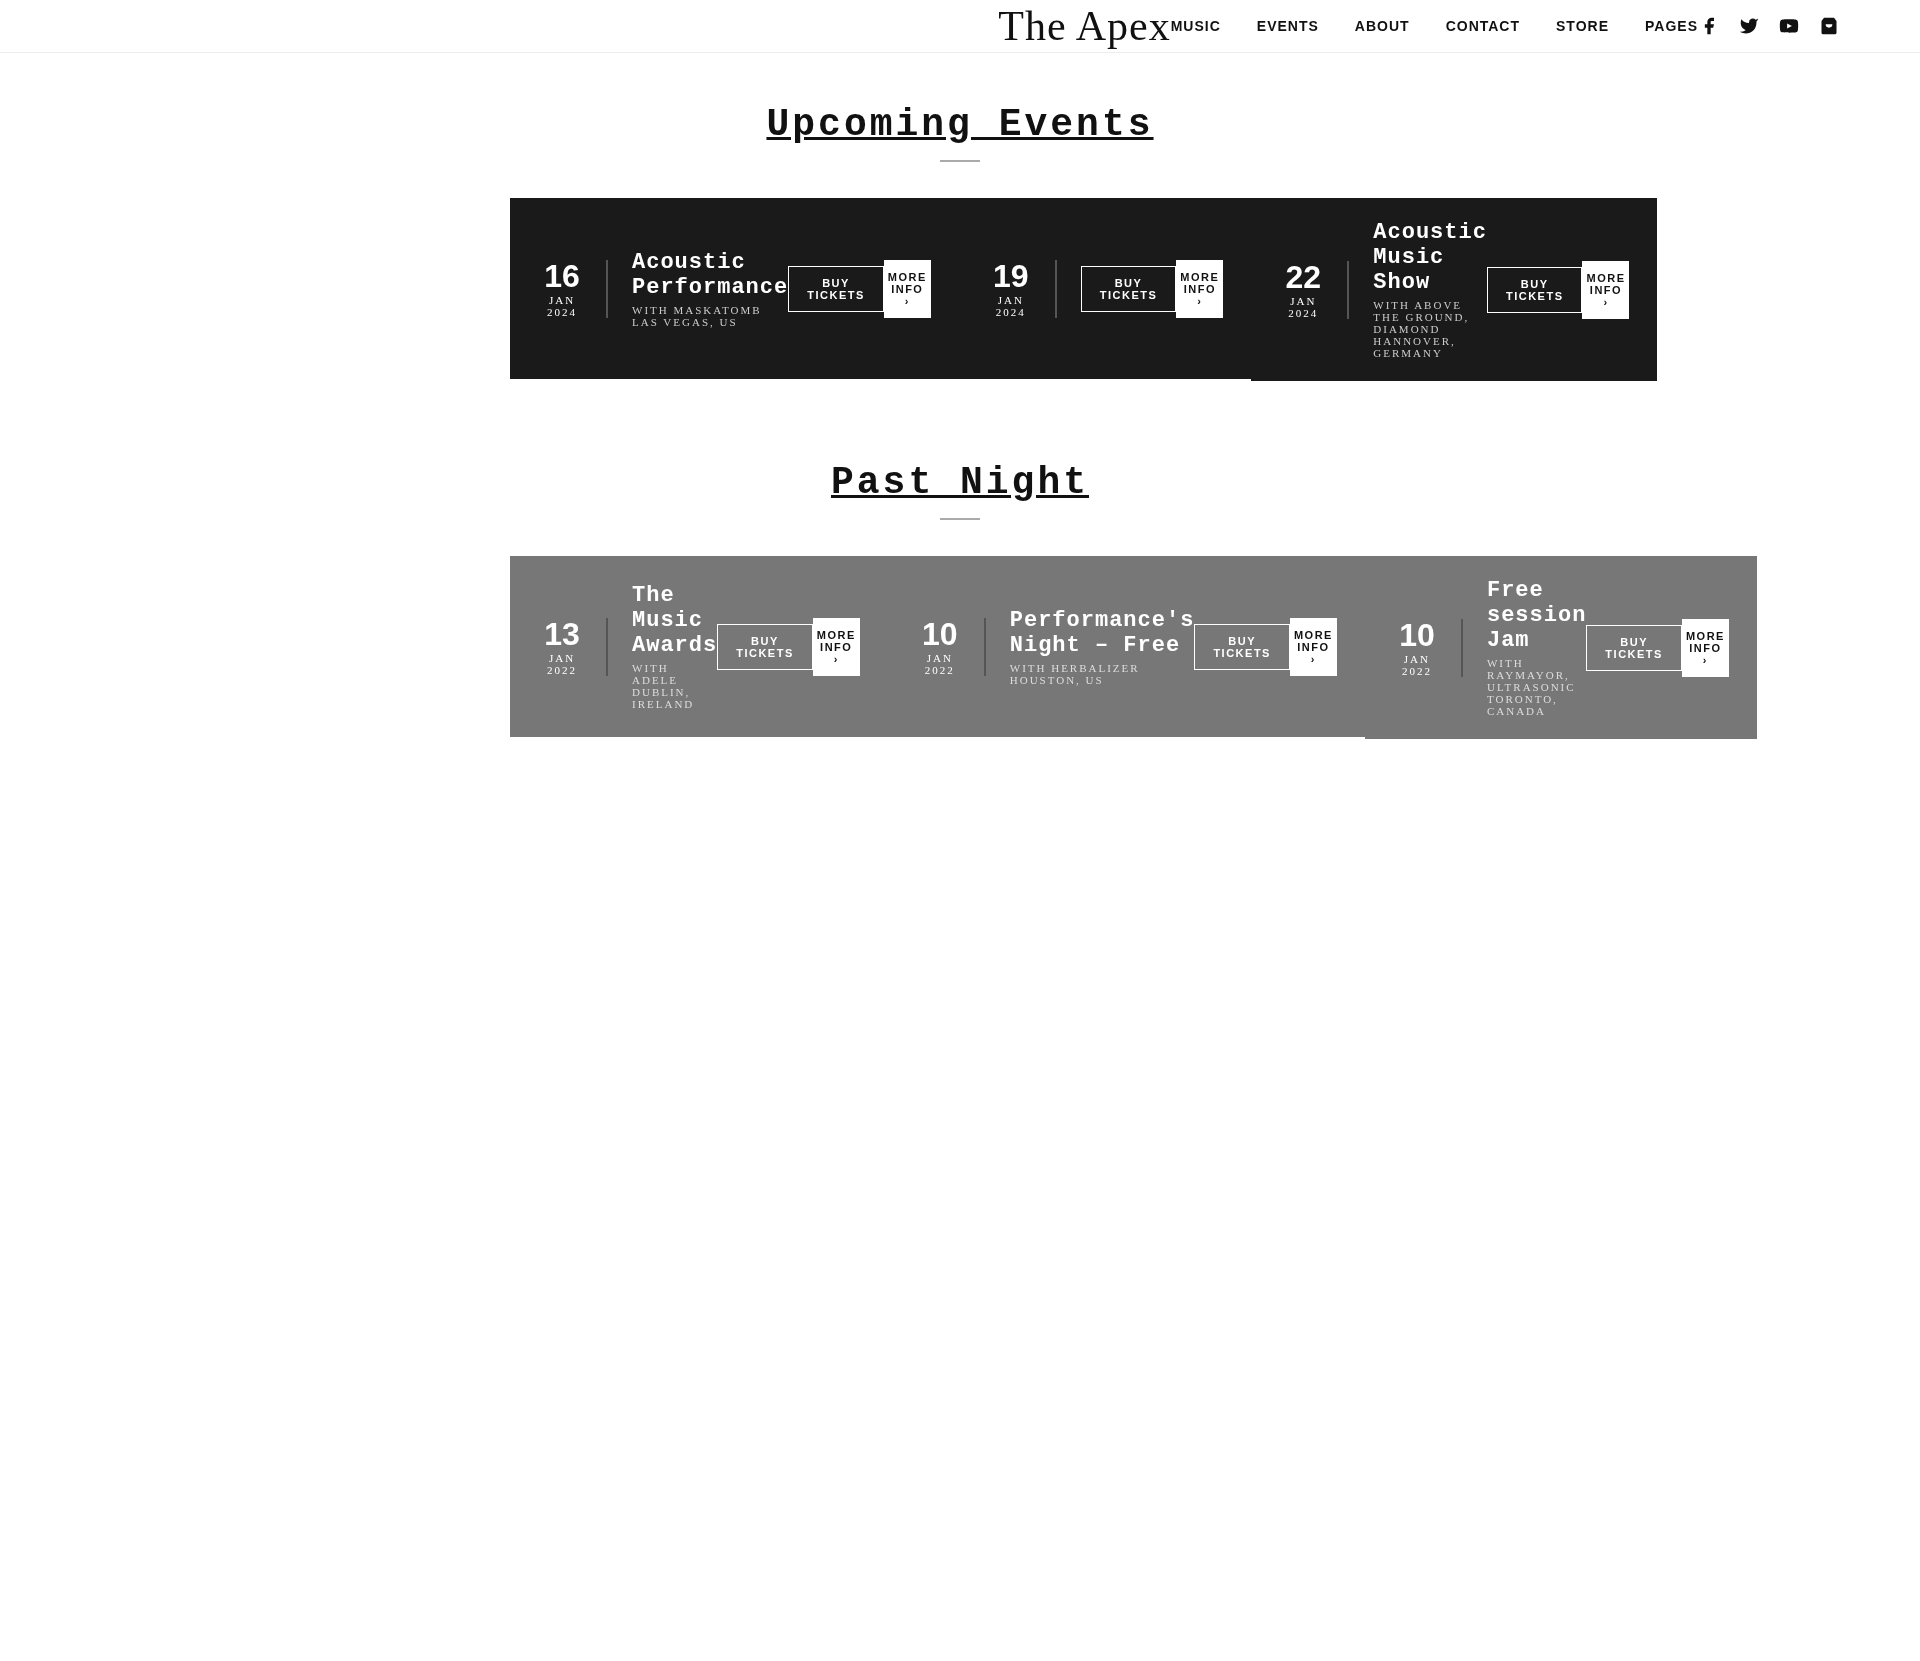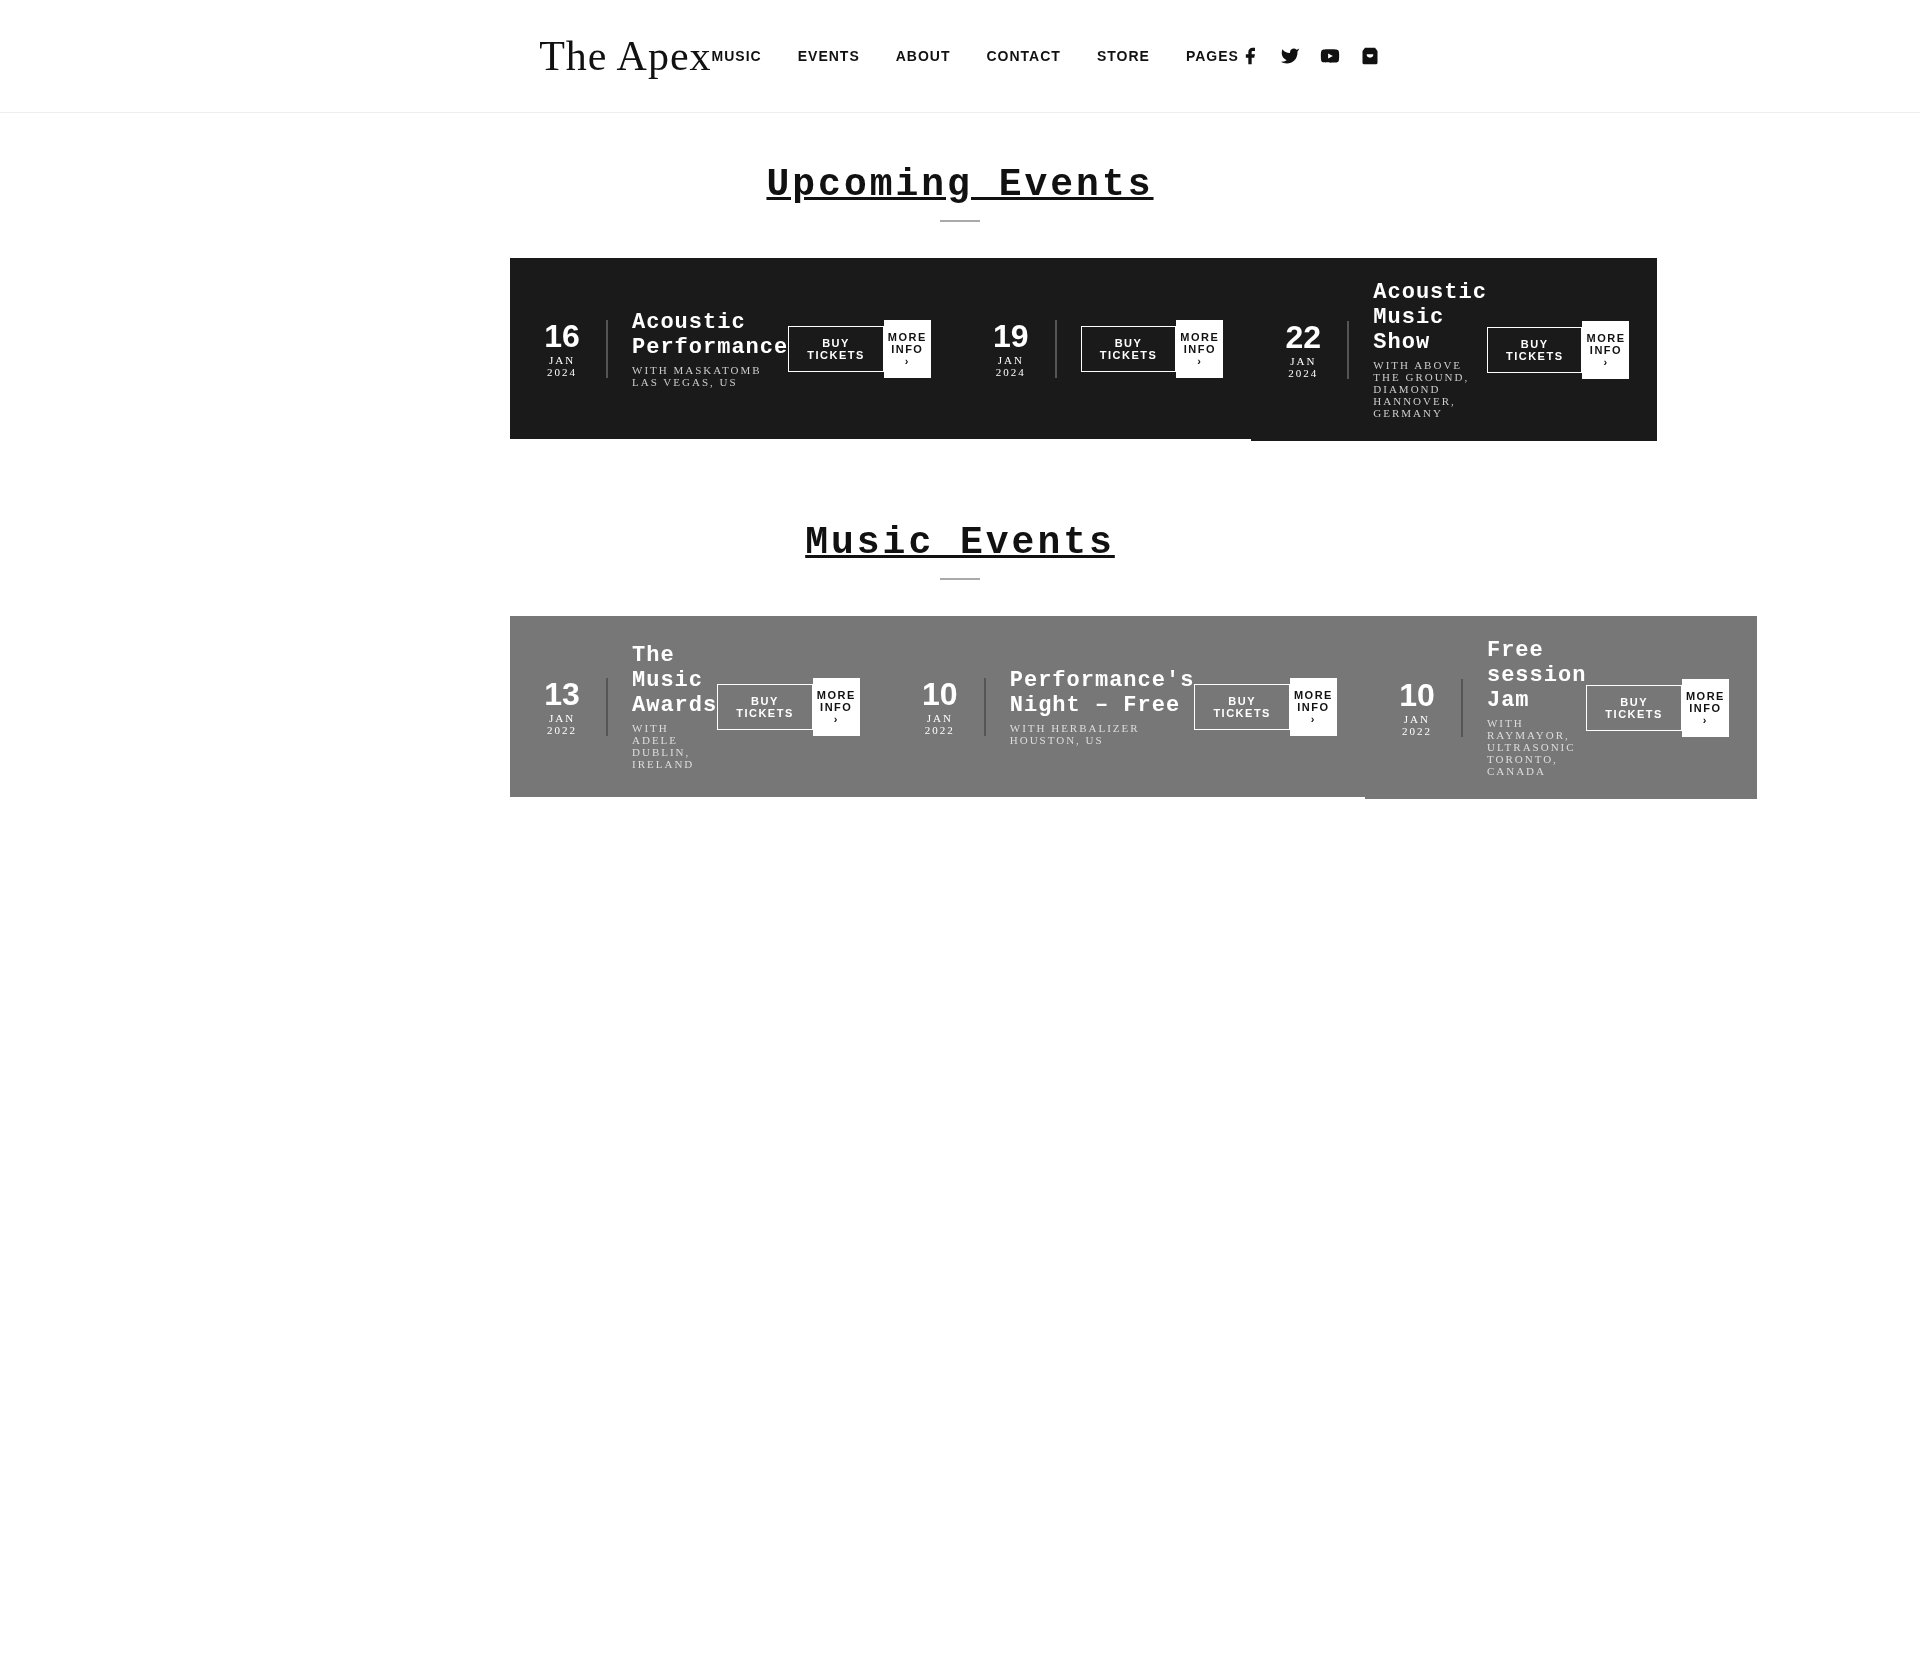--- a/index.html
+++ b/index.html
@@ -2,22 +2,22 @@
 <html><head>
   <meta charset="utf-8">
   <style>
     * { margin: 0; padding: 0; box-sizing: border-box; }
     body { font-family: 'Georgia', serif; background: #fff; color: #111; }
 
     
     header {
       display: flex;
       align-items: center;
-      justify-content: center;
-      padding: 32px 80px;
+      justify-content: flex-end;
+      padding: 2px 80px;
       border-bottom: 1px solid #eee;
     }
     .logo {
       font-family: 'Brush Script MT', cursive;
       font-size: 42px;
       color: #111;
       text-decoration: none;
       letter-spacing: 1px;
     }
     nav {
@@ -271,21 +271,21 @@
       </div>
       <div class="event-actions">
         <button class="btn-buy">BUY TICKETS</button>
         <button class="btn-more">MORE INFO ›</button>
       </div>
     </div>
       </div>
   </section>
 
   <section class="past-section">
-    <h2 class="section-title">Music Events</h2>
+    <h2 class="section-title">Past Night</h2>
     <div class="section-divider"></div>
     <div class="events-list" id="past-list">
         <div class="event-row" style="background: rgb(119, 119, 119);">
       <div class="event-date">
         <span class="day">13</span>
         <span class="month">JAN</span>
         <span class="year">2022</span>
       </div>
       <div class="event-info">
         <div class="event-title">The Music Awards</div>

